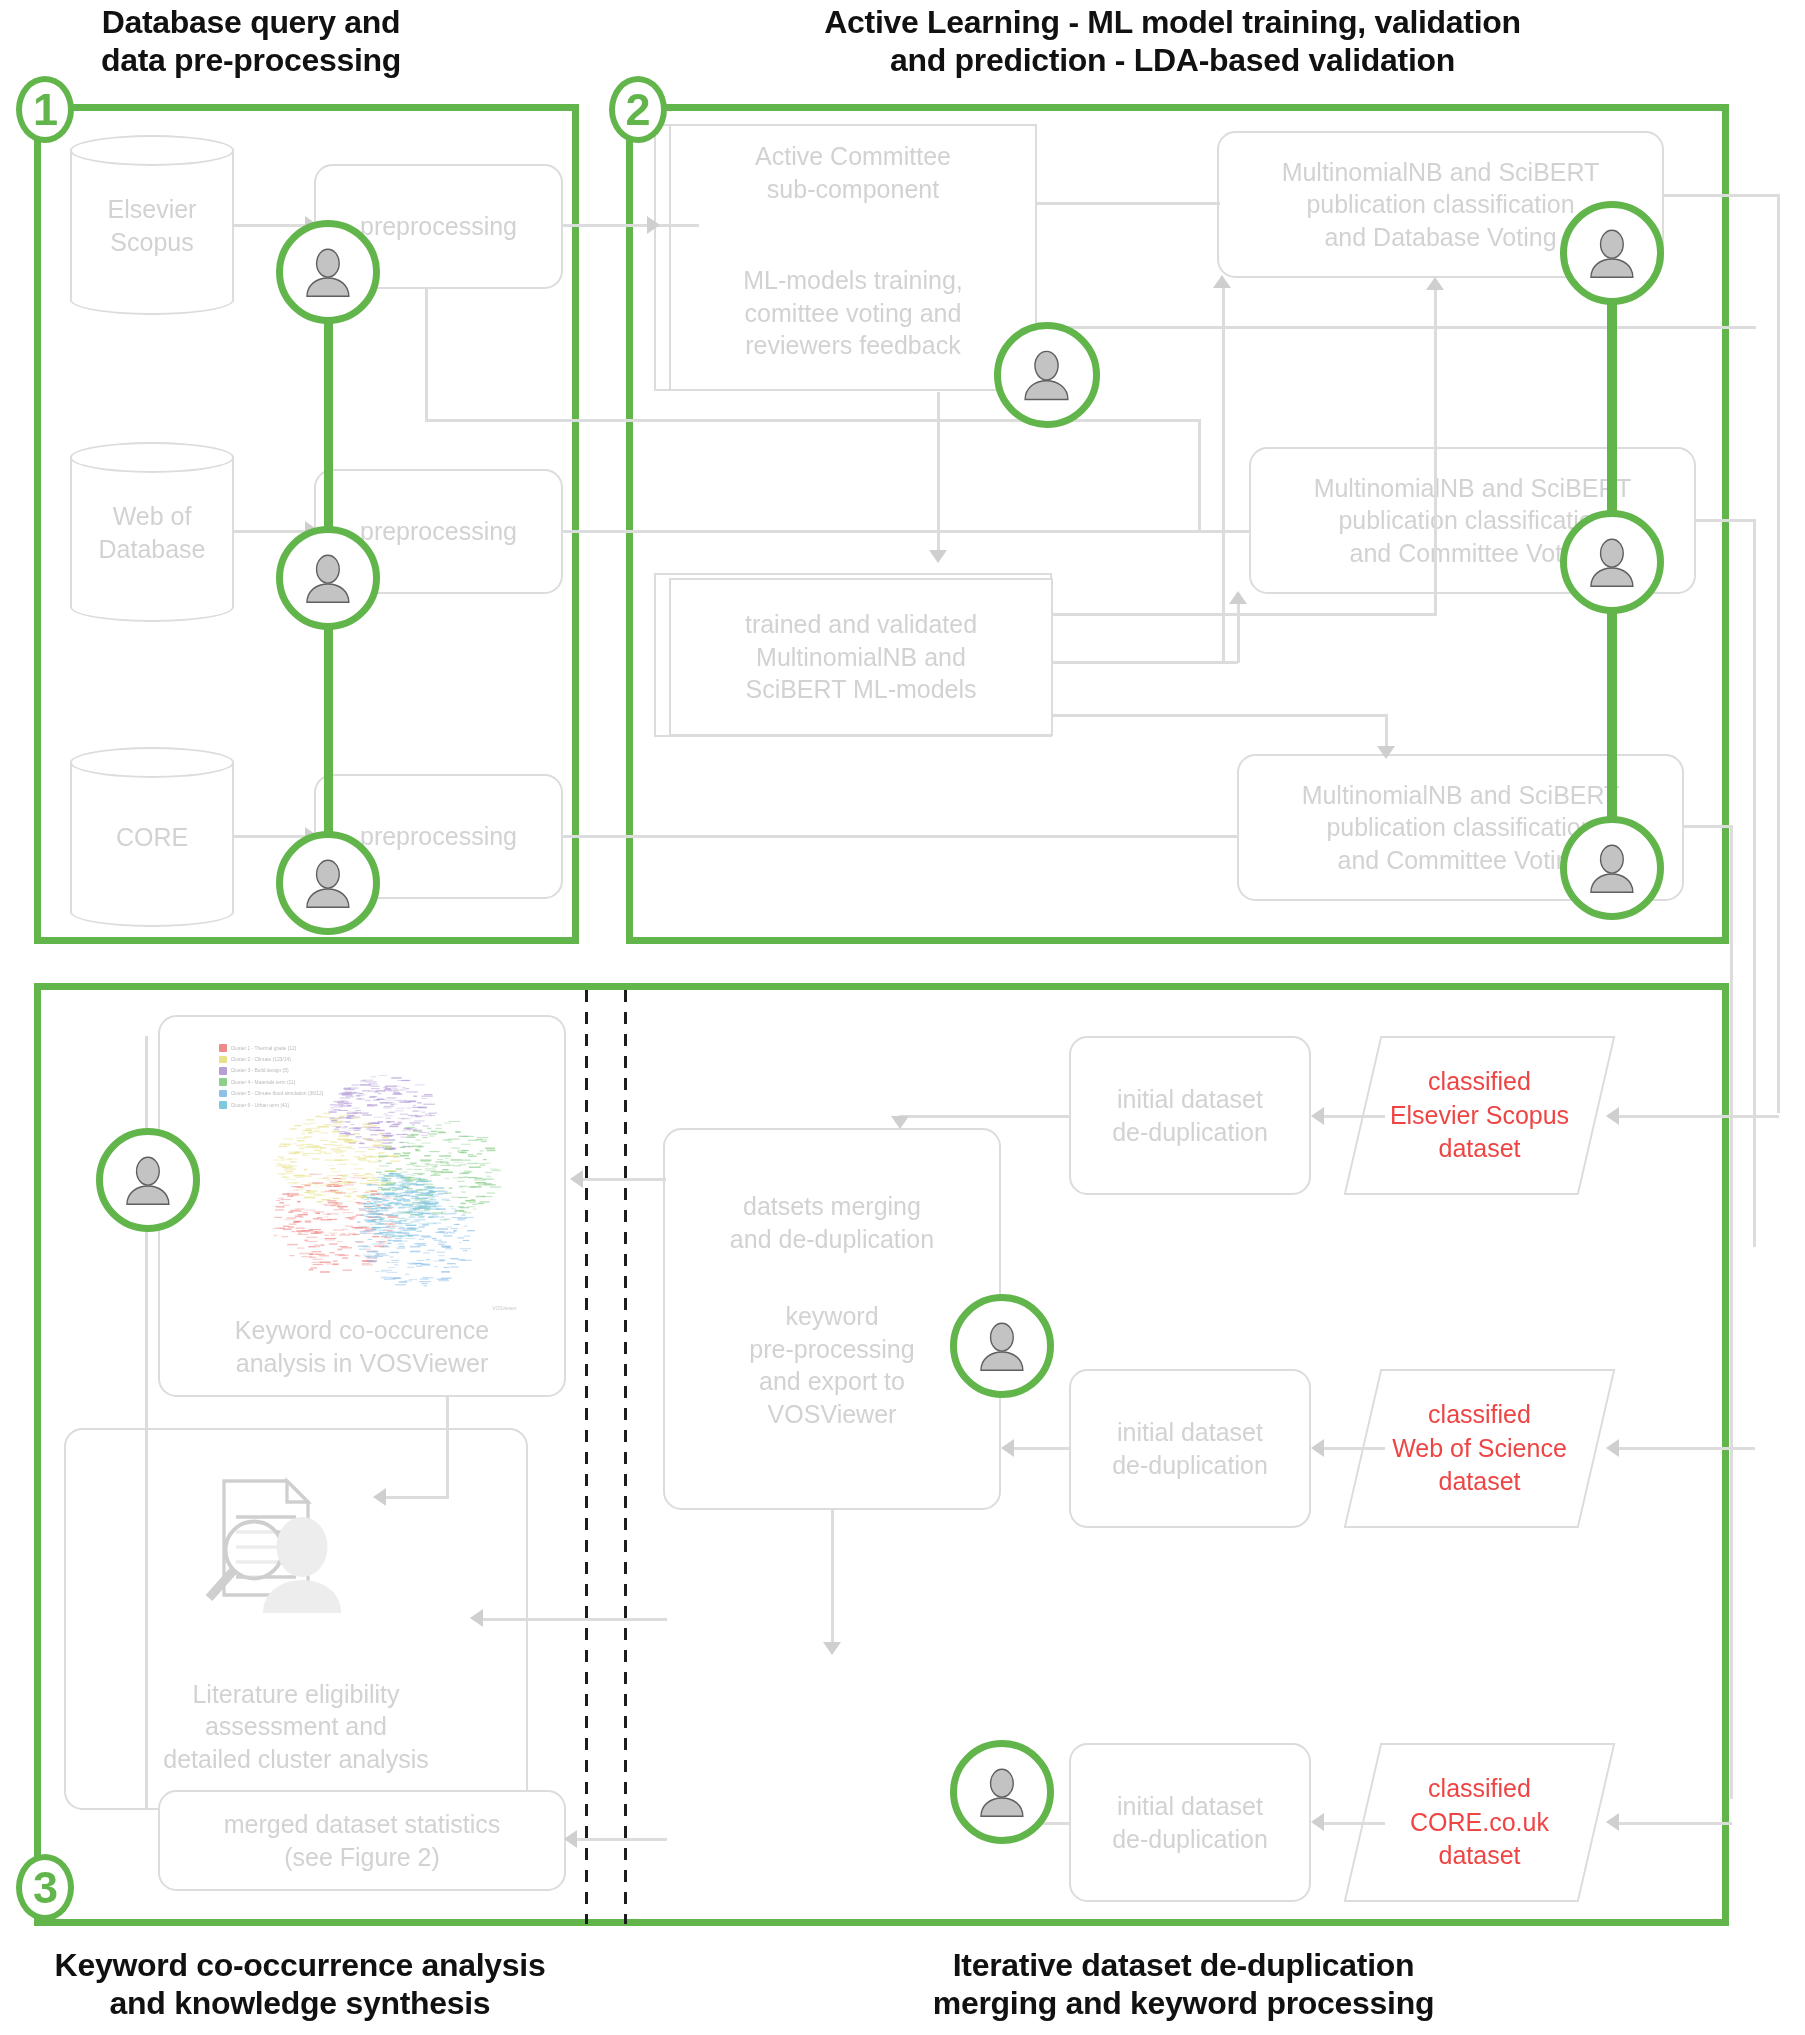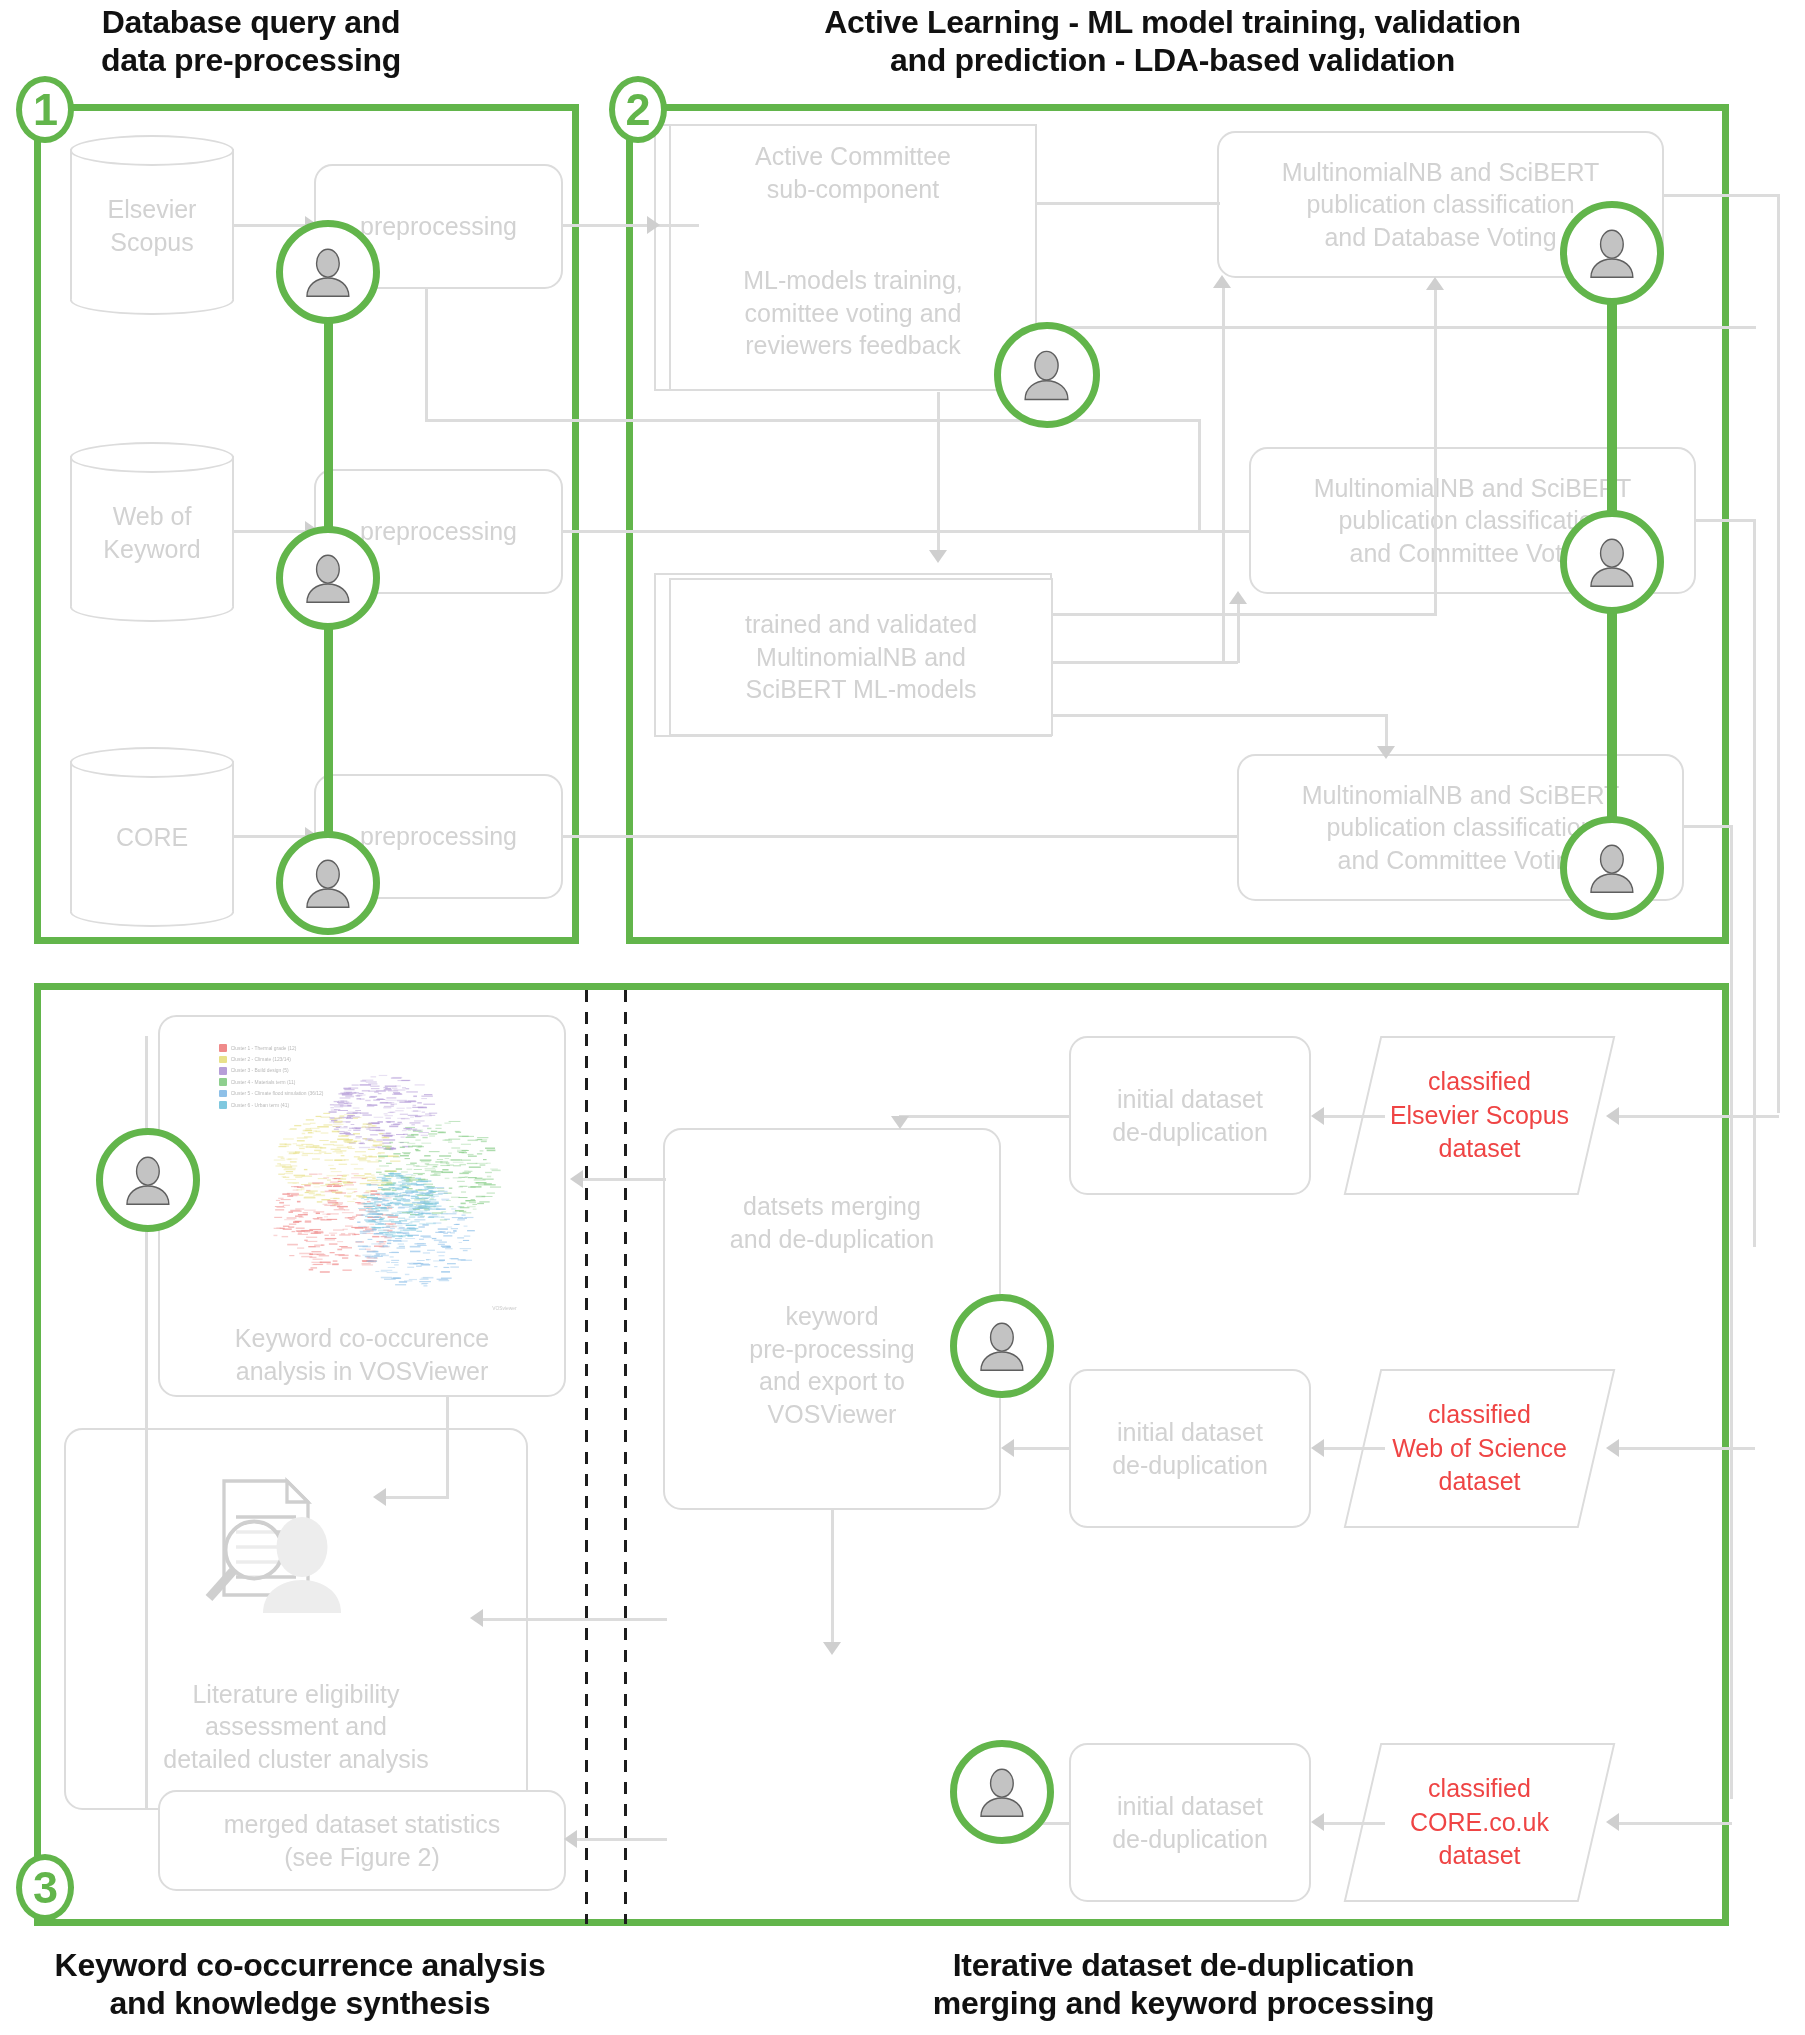--- a/index.html
+++ b/index.html
@@ -113,21 +113,21 @@
     <div class="top"></div>
     <div class="lbl" style="font-size:25px;">Elsevier
 Scopus</div>
   </div>
 
   <div class="cyl" style="left:70px;top:442px;width:164px;height:180px;">
     <div class="body"></div>
     <div class="bot"></div>
     <div class="top"></div>
     <div class="lbl" style="font-size:25px;">Web of
-Keyword</div>
+Database</div>
   </div>
 
   <div class="cyl" style="left:70px;top:747px;width:164px;height:180px;">
     <div class="body"></div>
     <div class="bot"></div>
     <div class="top"></div>
     <div class="lbl" style="font-size:25px;">CORE</div>
   </div>
 
   <div class="node round" style="left:314px;top:164px;width:249px;height:125px;font-size:25px;">
@@ -270,21 +270,21 @@
 
   <div class="cline" style="left:1696px;top:519px;width:59px;height:2.7px;"></div>
   <div class="cline" style="left:1753px;top:519px;width:2.7px;height:728px;"></div>
 
   <div class="cline" style="left:1684px;top:825px;width:48px;height:2.7px;"></div>
   <div class="cline" style="left:1730px;top:825px;width:2.7px;height:974px;"></div>
 
   <div class="dash" style="left:585px;top:990px;height:934px;"></div>
   <div class="dash" style="left:624px;top:990px;height:934px;"></div>
 
-  <div class="node round" style="left:158px;top:1015px;width:408px;height:382px;align-items:flex-end;padding-bottom:8px;font-size:25px;">
+  <div class="node round" style="left:158px;top:1015px;width:408px;height:382px;align-items:flex-end;padding-bottom:16px;font-size:25px;">
     <span class="txt">Keyword co-occurence
 analysis in VOSViewer</span>
   </div>
 
   <div class="vos" style="left:216px;top:1041px;width:305px;height:273px;">
     <div class="legend">
       <div class="row">
           <div class="sw" style="background:#ef8a8a"></div>
           <div class="tx">Cluster 1 - Thermal grade (12)</div>
         </div>

